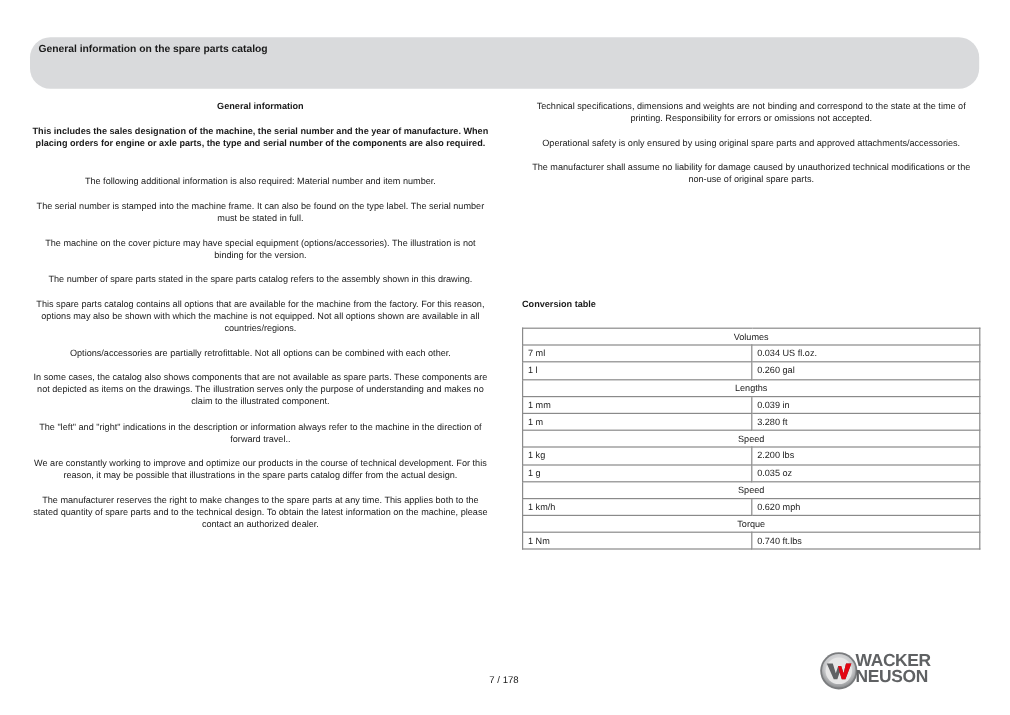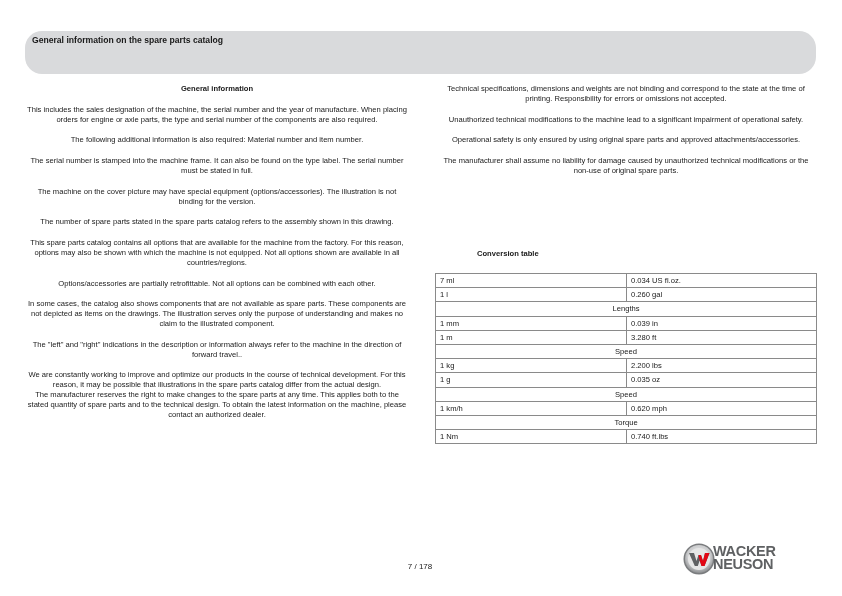--- a/index.html
+++ b/index.html
@@ -6,64 +6,66 @@
   body { width: 842px; height: 596px; position: relative; overflow: hidden;
          font-family: "Liberation Sans", sans-serif; color: #1a1a1a; }
   .header-band { position: absolute; left: 25px; top: 31px; width: 791px; height: 43px;
                  background: #d9dadc; border-radius: 17px; }
   .header-title { position: absolute; left: 7px; top: 4px; font-size: 8.6px; font-weight: bold; color: #1a1a1a; }
   .col { position: absolute; font-size: 7.6px; line-height: 9.8px; text-align: center; }
   .col-left { left: 25px; top: 84px; width: 384px; }
   .col-right { left: 435px; top: 84px; width: 382px; }
   .section-heading { font-weight: bold; font-size: 7.6px; margin: 0; }
   .para { margin: 0; }
-  .table-heading { position: absolute; left: 435px; top: 249px; font-weight: bold; font-size: 7.6px; margin-left: 42px; }
+  .table-heading { position: absolute; left: 435px; top: 249px; font-weight: bold; font-size: 7.6px; }
   table.conv { position: absolute; left: 435px; top: 273px; width: 382px; border-collapse: collapse;
                font-size: 7.6px; color: #1a1a1a; }
   table.conv td { border: 1px solid #8a8a8a; height: 13.2px; padding: 0 4px; line-height: 13px; }
   table.conv td.cat { text-align: center; }
   table.conv td.left-cell { width: 182px; }
   .page-number { position: absolute; left: 390px; top: 562px; width: 60px; text-align: center; font-size: 8px; color: #1a1a1a; }
   .logo-mark { position: absolute; left: 683px; top: 543px; width: 32px; height: 32px; }
   .logo-text { position: absolute; left: 713px; top: 545px; font-weight: bold; font-size: 14.5px;
                line-height: 13px; color: #5f6163; letter-spacing: -0.3px; }
 </style>
 </head>
 <body>
 
 <div class="header-band">
   <div class="header-title">General information on the spare parts catalog</div>
 </div>
 
 <div class="col col-left">
   <p class="section-heading" style="margin-bottom:11px;">General information</p>
-  <p class="para" style="margin-bottom:11px;">This includes the sales designation of the machine, the serial number and the year of manufacture. When placing orders for engine or axle parts, the type and serial number of the components are also required.</p>
+  <p class="para" style="margin-bottom:22px;font-weight:bold;">This includes the sales designation of the machine, the serial number and the year of manufacture. When placing orders for engine or axle parts, the type and serial number of the components are also required.</p>
   <p class="para" style="margin-bottom:11px;">The following additional information is also required: Material number and item number.</p>
   <p class="para" style="margin-bottom:11px;">The serial number is stamped into the machine frame. It can also be found on the type label. The serial number must be stated in full.</p>
   <p class="para" style="margin-bottom:11px;">The machine on the cover picture may have special equipment (options/accessories). The illustration is not binding for the version.</p>
   <p class="para" style="margin-bottom:11px;">The number of spare parts stated in the spare parts catalog refers to the assembly shown in this drawing.</p>
   <p class="para" style="margin-bottom:11px;">This spare parts catalog contains all options that are available for the machine from the factory. For this reason, options may also be shown with which the machine is not equipped. Not all options shown are available in all countries/regions.</p>
   <p class="para" style="margin-bottom:11px;">Options/accessories are partially retrofittable. Not all options can be combined with each other.</p>
   <p class="para" style="margin-bottom:11px;">In some cases, the catalog also shows components that are not available as spare parts. These components are not depicted as items on the drawings. The illustration serves only the purpose of understanding and makes no claim to the illustrated component.</p>
   <p class="para" style="margin-bottom:11px;">The "left" and "right" indications in the description or information always refer to the machine in the direction of forward travel..</p>
-  <p class="para" style="">We are constantly working to improve and optimize our products in the course of technical development. For this reason, it may be possible that illustrations in the spare parts catalog differ from the actual design.</p>
+  <p class="para" style="margin-bottom:11px;">We are constantly working to improve and optimize our products in the course of technical development. For this reason, it may be possible that illustrations in the spare parts catalog differ from the actual design.</p>
   <p class="para">The manufacturer reserves the right to make changes to the spare parts at any time. This applies both to the stated quantity of spare parts and to the technical design. To obtain the latest information on the machine, please contact an authorized dealer.</p>
 </div>
 
 <div class="col col-right">
   <p class="para" style="margin-bottom:11px;">Technical specifications, dimensions and weights are not binding and correspond to the state at the time of printing. Responsibility for errors or omissions not accepted.</p>
-  <p class="para" style="margin-bottom:11px;">Unauthorized technical modifications to the machine lead to a significant impairment of operational safety.</p>
   <p class="para" style="margin-bottom:11px;">Operational safety is only ensured by using original spare parts and approved attachments/accessories.</p>
   <p class="para">The manufacturer shall assume no liability for damage caused by unauthorized technical modifications or the non-use of original spare parts.</p>
 </div>
 
 <div class="table-heading">Conversion table</div>
 
 <table class="conv">
   <tbody>
+    <tr>
+        <td class="cat" colspan="2">Volumes</td>
+      </tr>
     <tr>
         <td class="left-cell">7 ml</td>
         <td>0.034 US fl.oz.</td>
       </tr>
     <tr>
         <td class="left-cell">1 l</td>
         <td>0.260 gal</td>
       </tr>
 
     <tr>

